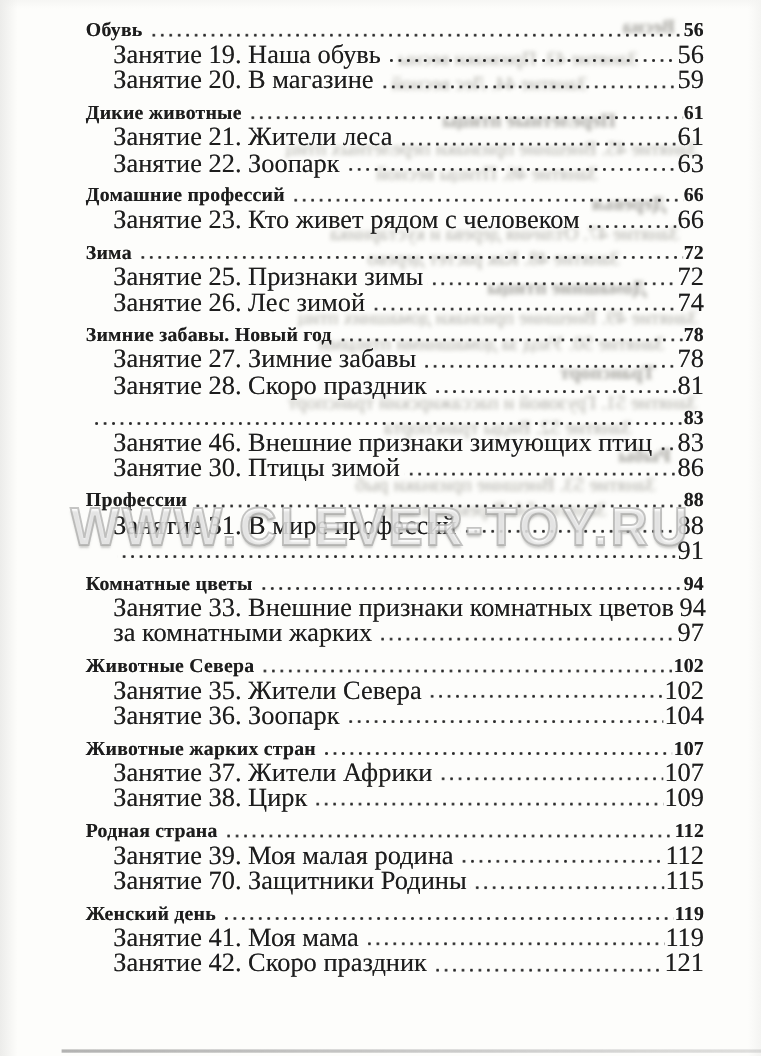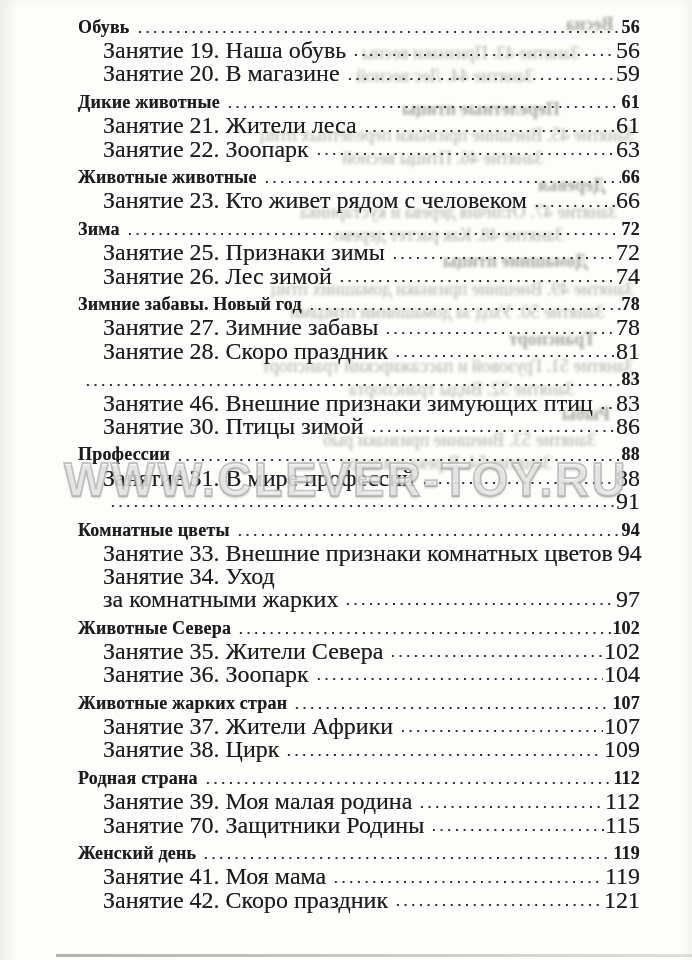--- a/index.html
+++ b/index.html
@@ -125,21 +125,21 @@
       <span class="label">Занятие 21. Жители леса</span>
       <span class="dots"></span>
       <span class="page">61</span>
     </div>
     <div class="toc-line item">
       <span class="label">Занятие 22. Зоопарк</span>
       <span class="dots"></span>
       <span class="page">63</span>
     </div>
     <div class="toc-line section">
-      <span class="label">Животные животные</span>
+      <span class="label">Домашние профессий</span>
       <span class="dots"></span>
       <span class="page">66</span>
     </div>
     <div class="toc-line item">
       <span class="label">Занятие 23. Кто живет рядом с человеком</span>
       <span class="dots"></span>
       <span class="page">66</span>
     </div>
     <div class="toc-line section">
       <span class="label">Зима</span>
@@ -202,23 +202,20 @@
     <div class="toc-line section">
       <span class="label">Комнатные цветы</span>
       <span class="dots"></span>
       <span class="page">94</span>
     </div>
     <div class="toc-line item">
       <span class="label">Занятие 33. Внешние признаки комнатных цветов</span>
       <span class="dots"></span>
       <span class="page">94</span>
     </div>
-    <div class="toc-line item first-of-two">
-      <span class="label">Занятие 34. Уход</span>
-    </div>
     <div class="toc-line item">
       <span class="label">за комнатными жарких</span>
       <span class="dots"></span>
       <span class="page">97</span>
     </div>
     <div class="toc-line section">
       <span class="label">Животные Севера</span>
       <span class="dots"></span>
       <span class="page">102</span>
     </div>

